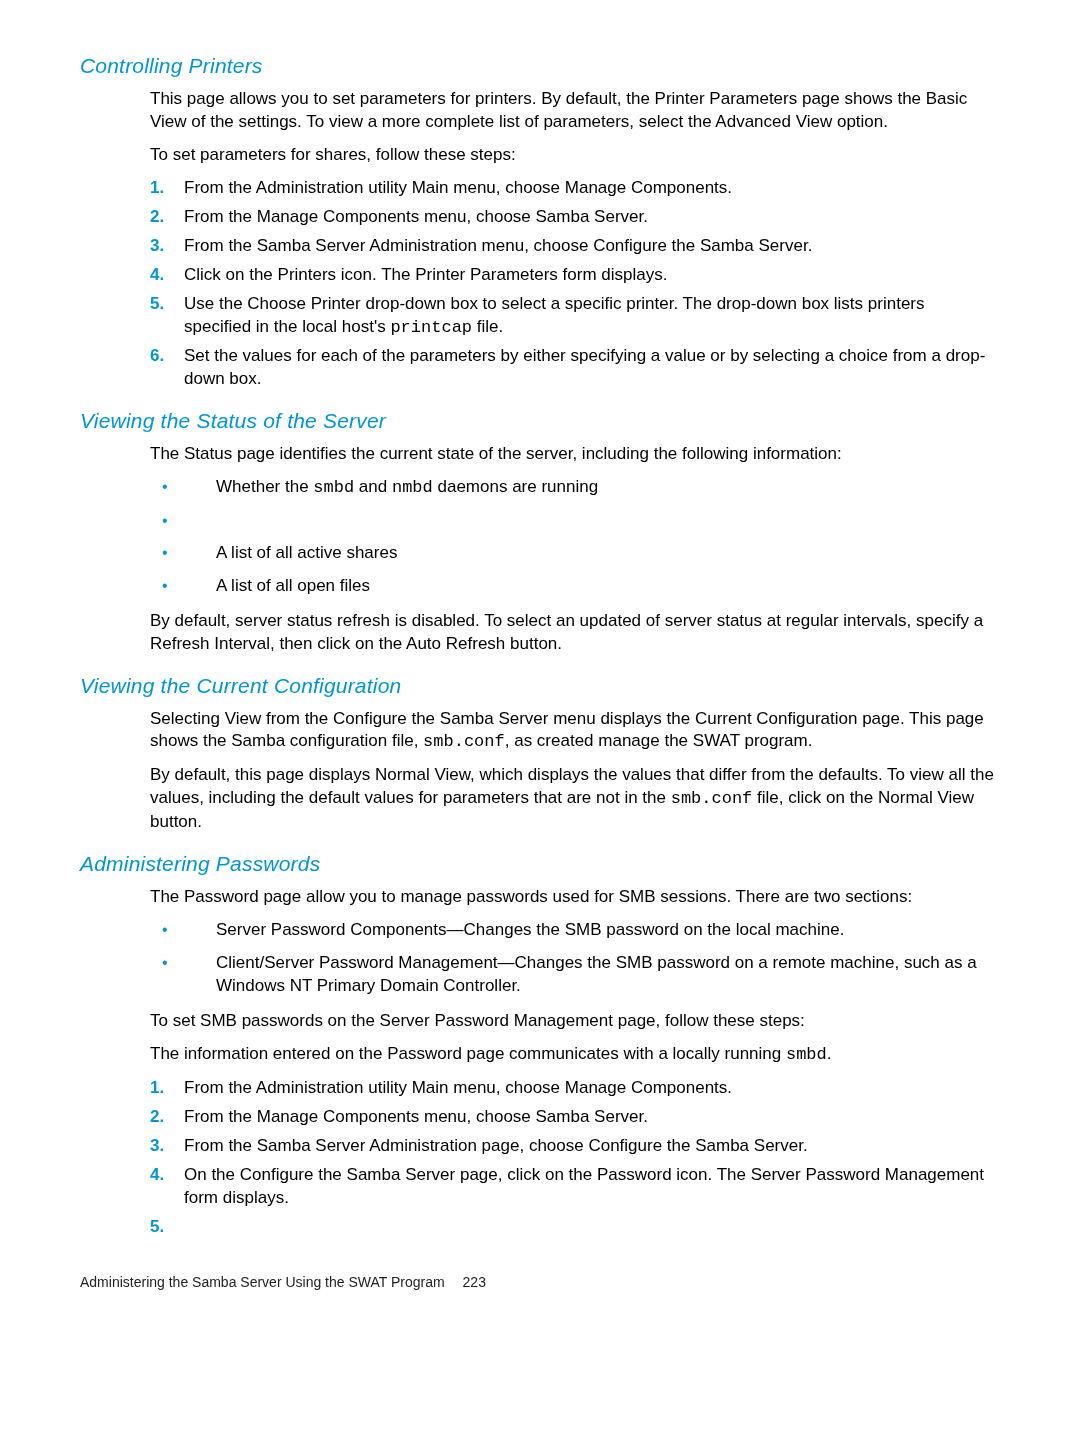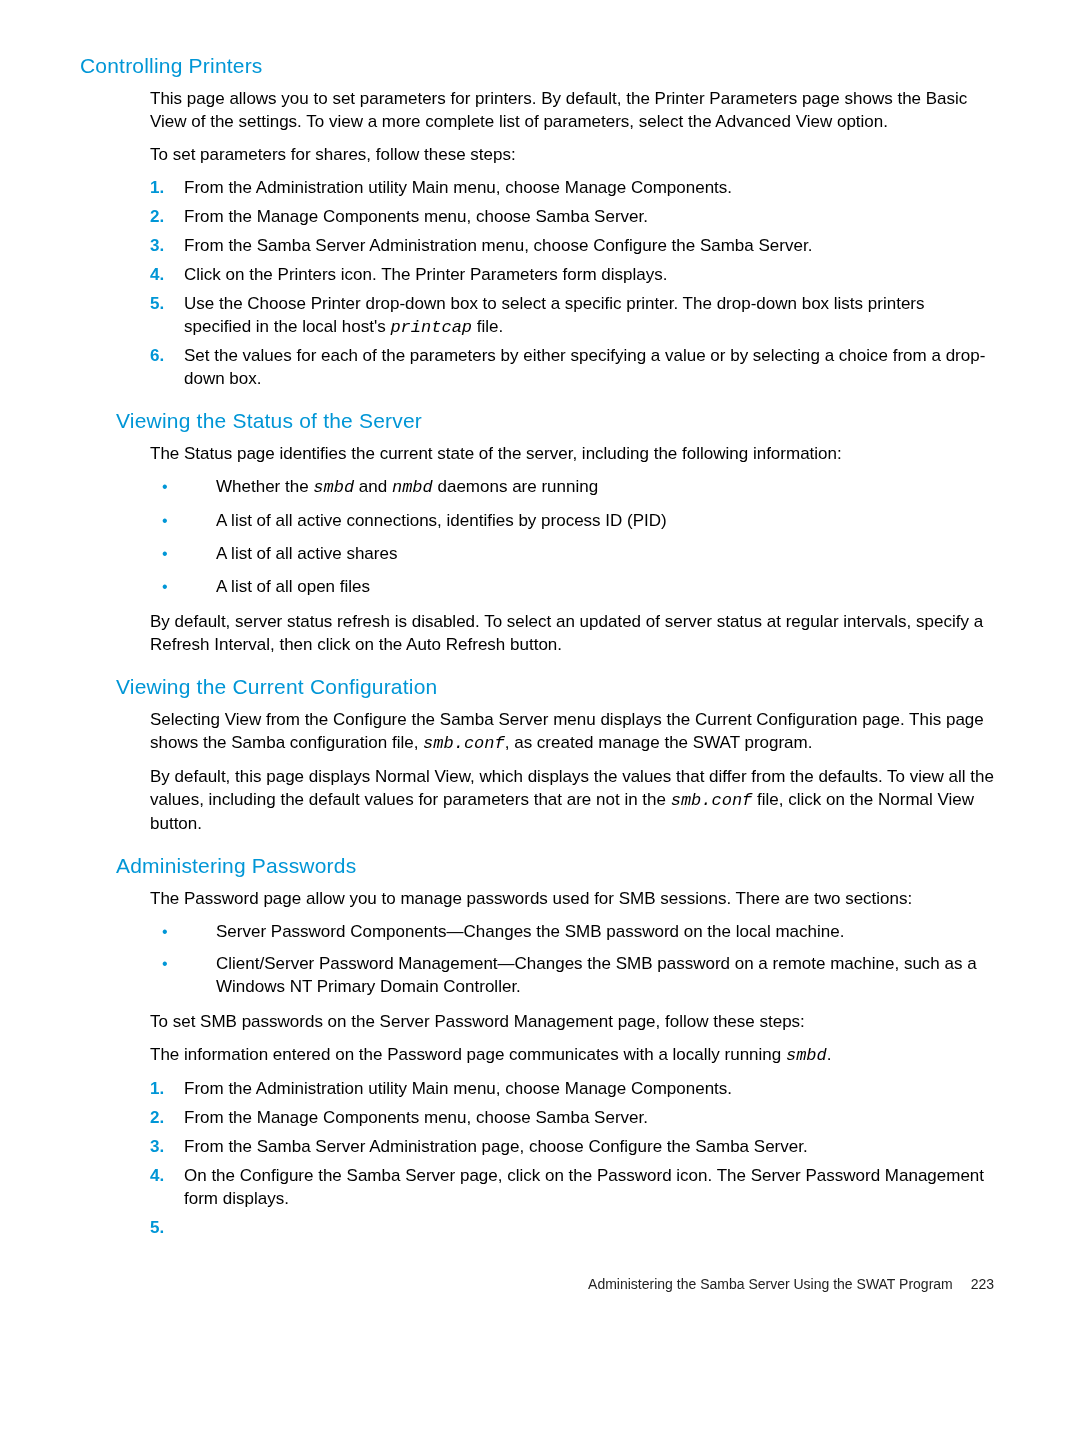--- a/index.html
+++ b/index.html
@@ -12,20 +12,21 @@
   }
   .page {
     padding: 54px 80px 40px 80px;
   }
   .heading {
     color: #0096d6;
     font-size: 21px;
     font-weight: 400;
     margin: 0 0 10px 0;
     letter-spacing: 0.2px;
+    font-style: italic;
   }
   .body-indent {
     margin-left: 70px;
     margin-right: 4px;
   }
   p {
     margin: 0 0 10px 0;
     font-size: 17px;
     line-height: 1.35;
   }
@@ -62,32 +63,30 @@
   }
   ul.bullets > li .dot {
     color: #0096d6;
     font-size: 16px;
     min-width: 54px;
     flex-shrink: 0;
     padding-left: 12px;
   }
   .mono {
     font-family: "Courier New", Courier, monospace;
-    font-style: italic;
   }
   .italic {
     font-style: italic;
   }
   .section-gap {
     margin-top: 18px;
-    margin-left: 36px;
   }
   .footer {
     margin-top: 36px;
-    text-align: right;
+    text-align: left;
     font-size: 14px;
     color: #222;
     padding-right: 6px;
   }
   .footer .pg {
     margin-left: 14px;
   }
 </style>
 </head>
 <body>
@@ -133,21 +132,20 @@
     <p>The Status page identifies the current state of the server, including the following information:</p>
     <ul class="bullets">
       <li>
           <span class="dot">•</span>
         <span>
           <span>Whether the </span><span class="mono">smbd</span><span> and </span><span class="mono">nmbd</span><span> daemons are running</span>
         </span>
       </li>
       <li>
           <span class="dot">•</span>
-          <span>A list of all active connections, identifies by process ID (PID)</span>
         </li>
       <li>
           <span class="dot">•</span>
           <span>A list of all active shares</span>
         </li>
       <li>
           <span class="dot">•</span>
           <span>A list of all open files</span>
         </li>
     </ul>

